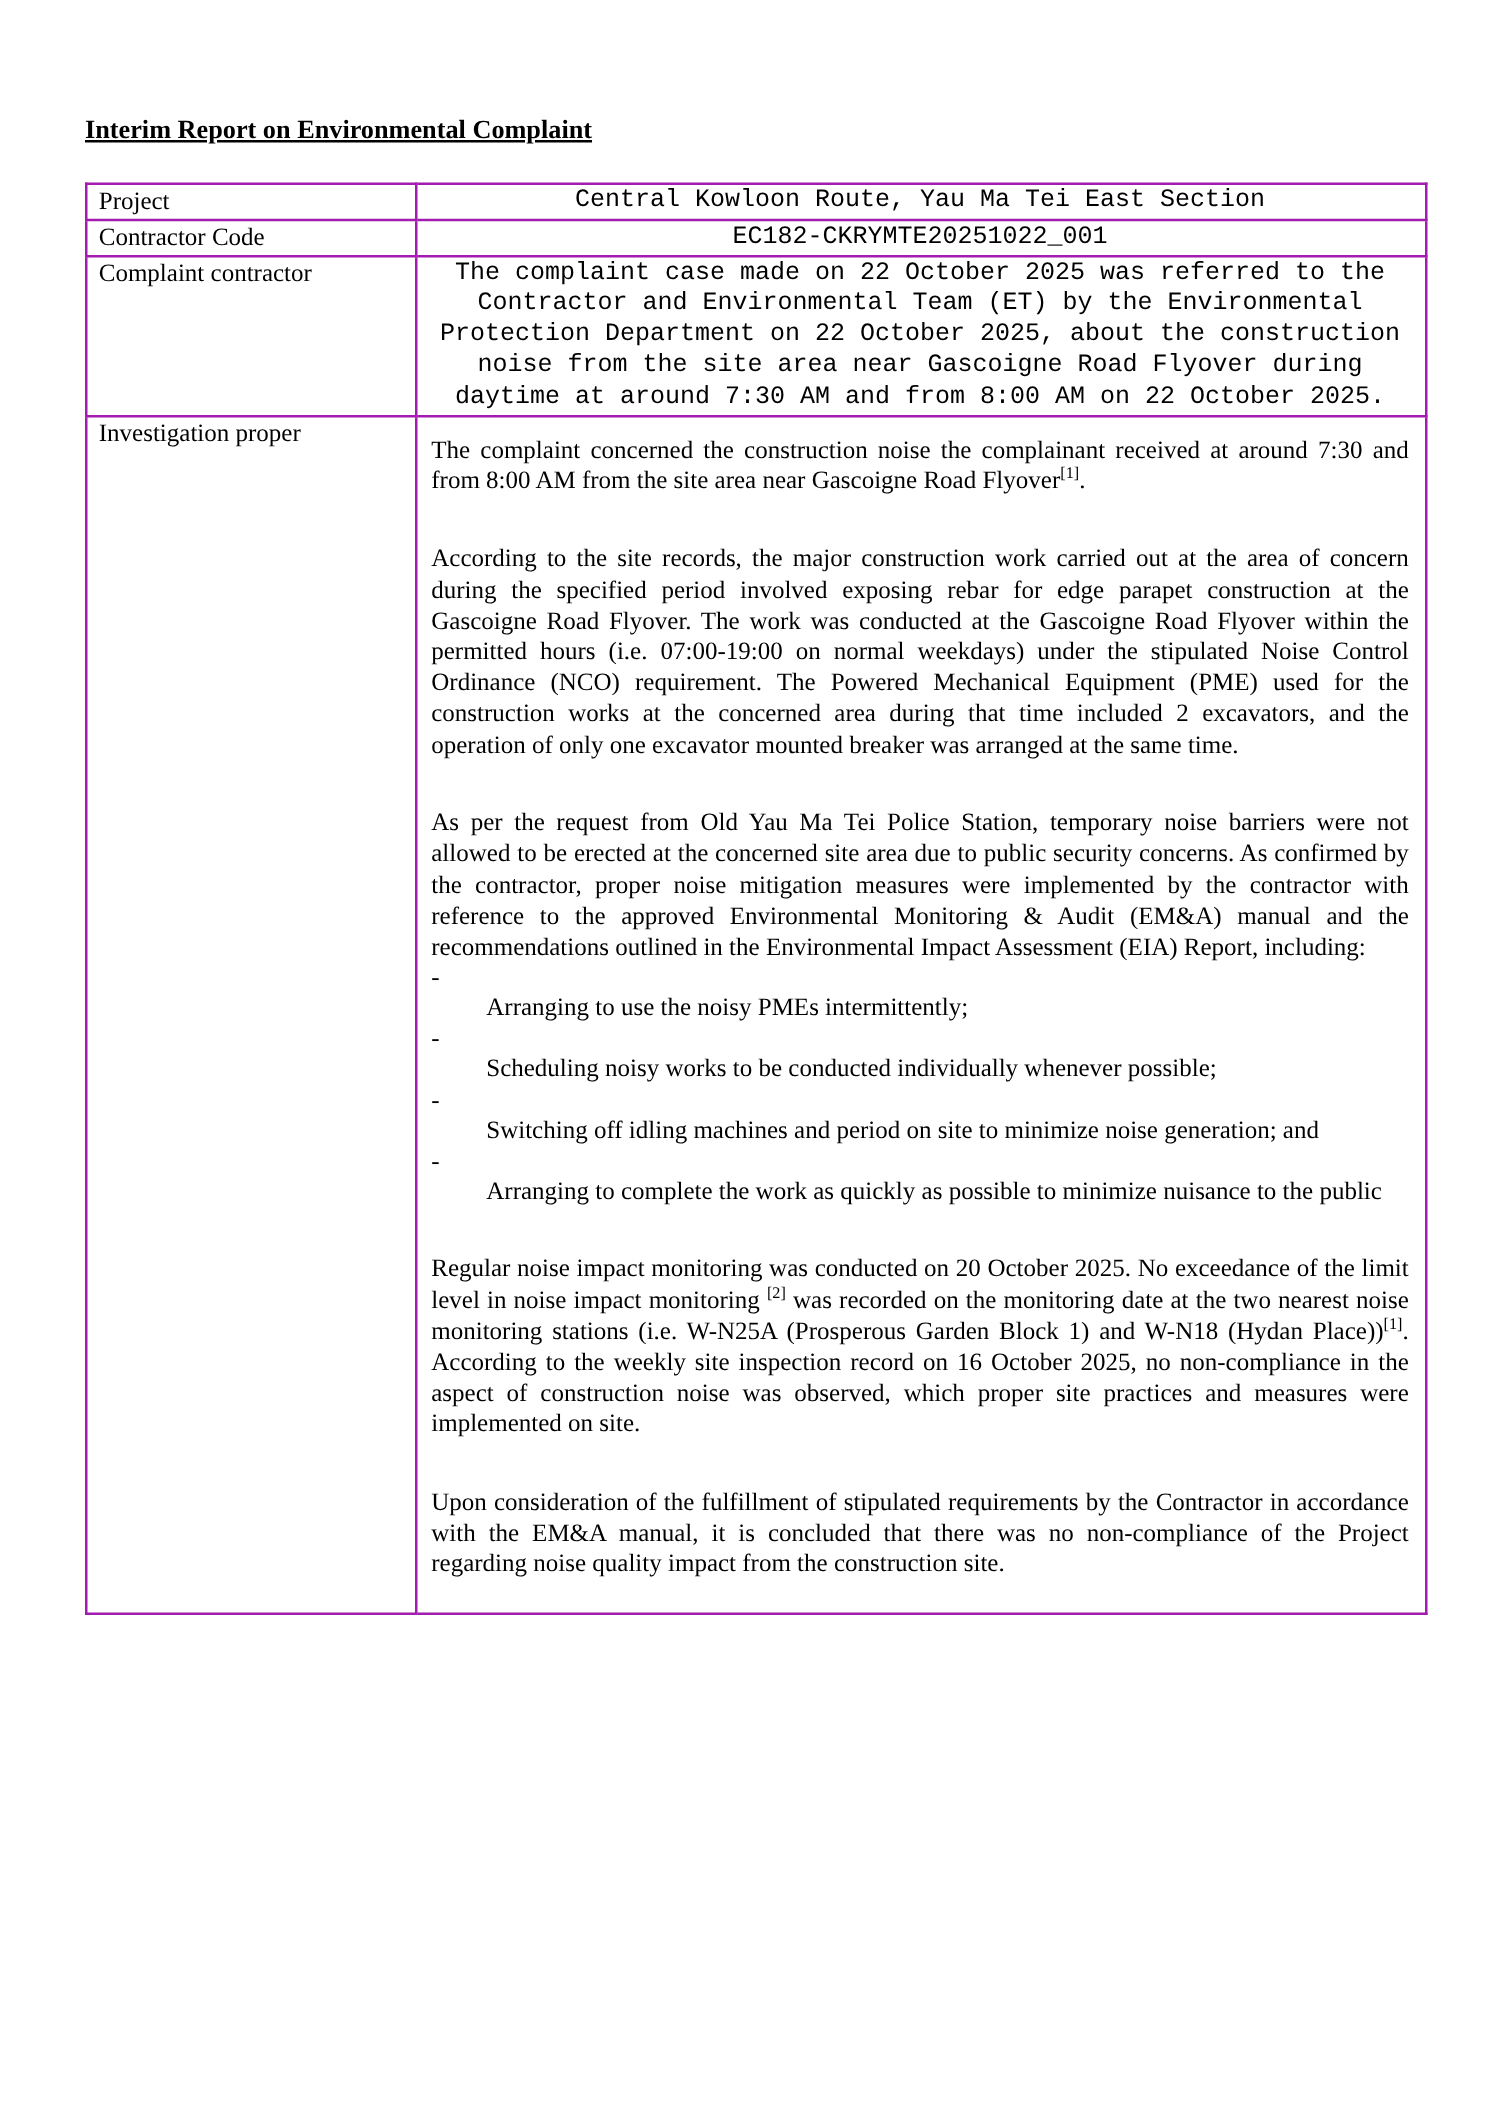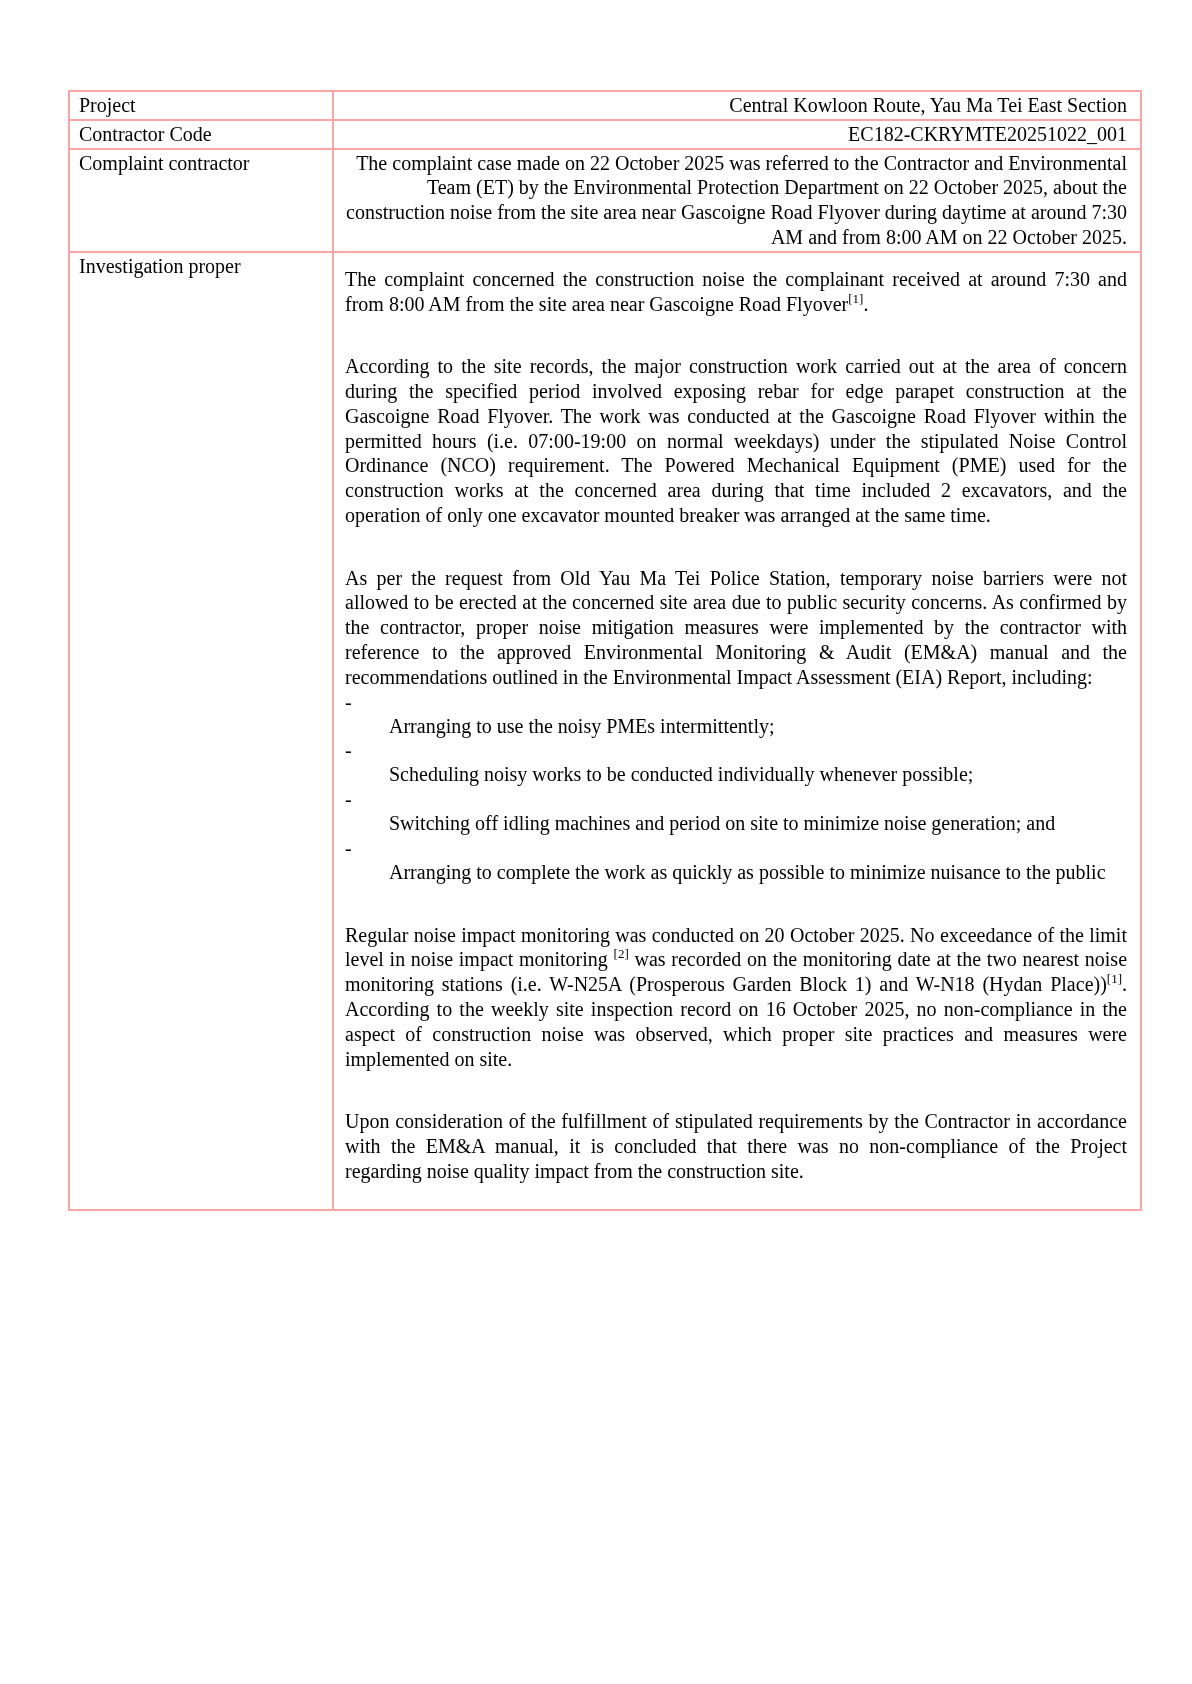--- a/index.html
+++ b/index.html
@@ -26,48 +26,49 @@
     text-decoration: underline;
     margin: 0 0 30px 0;
     line-height: 26px;
   }
   table.report {
     border-collapse: collapse;
     table-layout: fixed;
     width: 100%;
   }
   table.report td {
-    border: 2px solid #fca5a5;
+    border: 2px solid #a21caf;
     vertical-align: top;
     font-size: 20px;
     line-height: 24.8px;
   }
   td.label-cell {
     padding: 1px 6px 1px 9px;
   }
   td.value-cell {
     padding: 1px 13px 1px 11px;
   }
   .para { margin: 0; }
   .para.justify { text-align: justify; margin-top: 13px; }
-  .para.left { text-align: right; }
+  .para.left { text-align: center; font-family: Liberation Mono, monospace; }
   .spacer { height: 24.8px; }
   .bullet-item { display: flex; text-align: left; }
   .bullet-marker { flex: 0 0 44px; width: 44px; }
   .bullet-text { flex: 1 1 auto; margin-top: 24px; }
   sup.fnref {
     font-size: 13px;
     line-height: 0;
     vertical-align: super;
   }
 </style>
 </head>
 <body>
 
 <div class="page">
+  <h1 class="doc-title">Interim Report on Environmental Complaint</h1>
   <table class="report">
     <colgroup>
       <col style="width:264px">
       <col>
     </colgroup>
     <tbody>
         <tr>
           <td class="label-cell">Project</td>
           <td class="value-cell">
             <div class="para left">Central Kowloon Route, Yau Ma Tei East Section</div>

